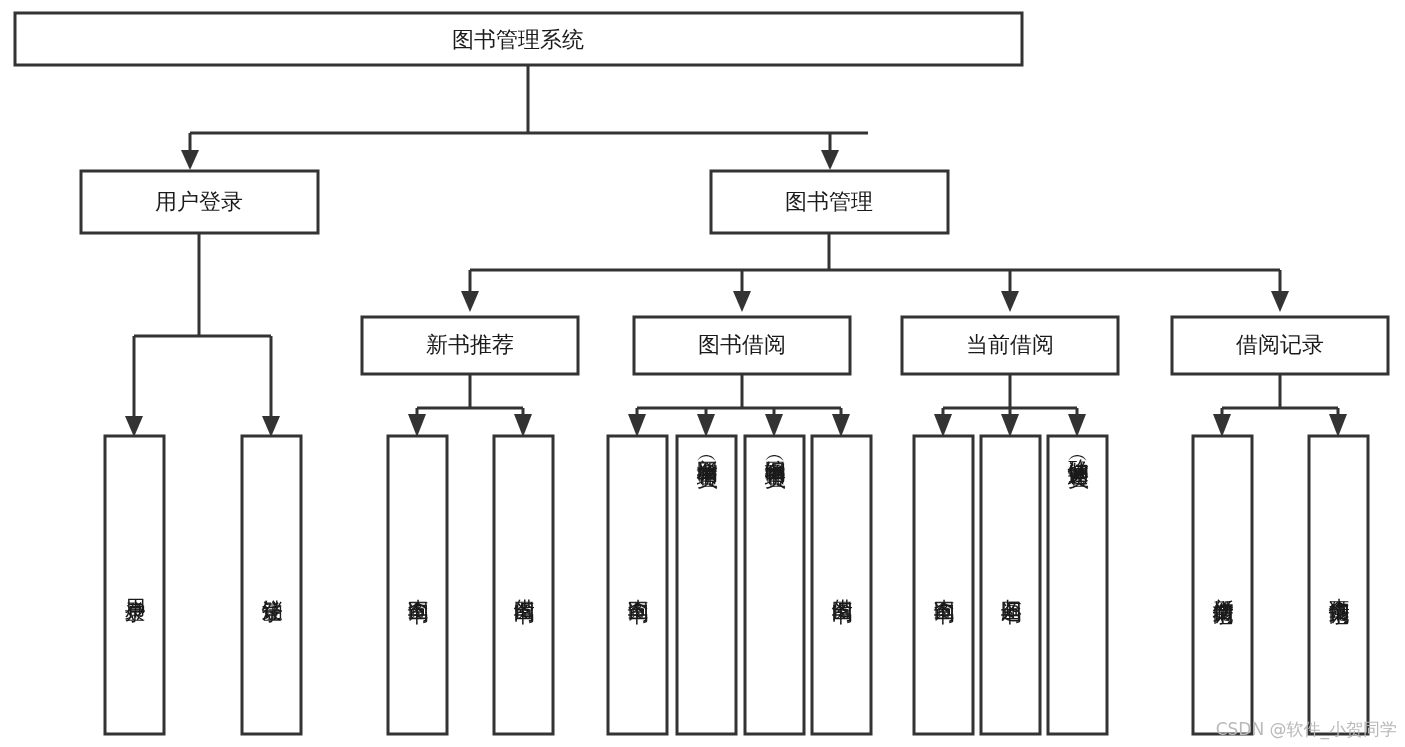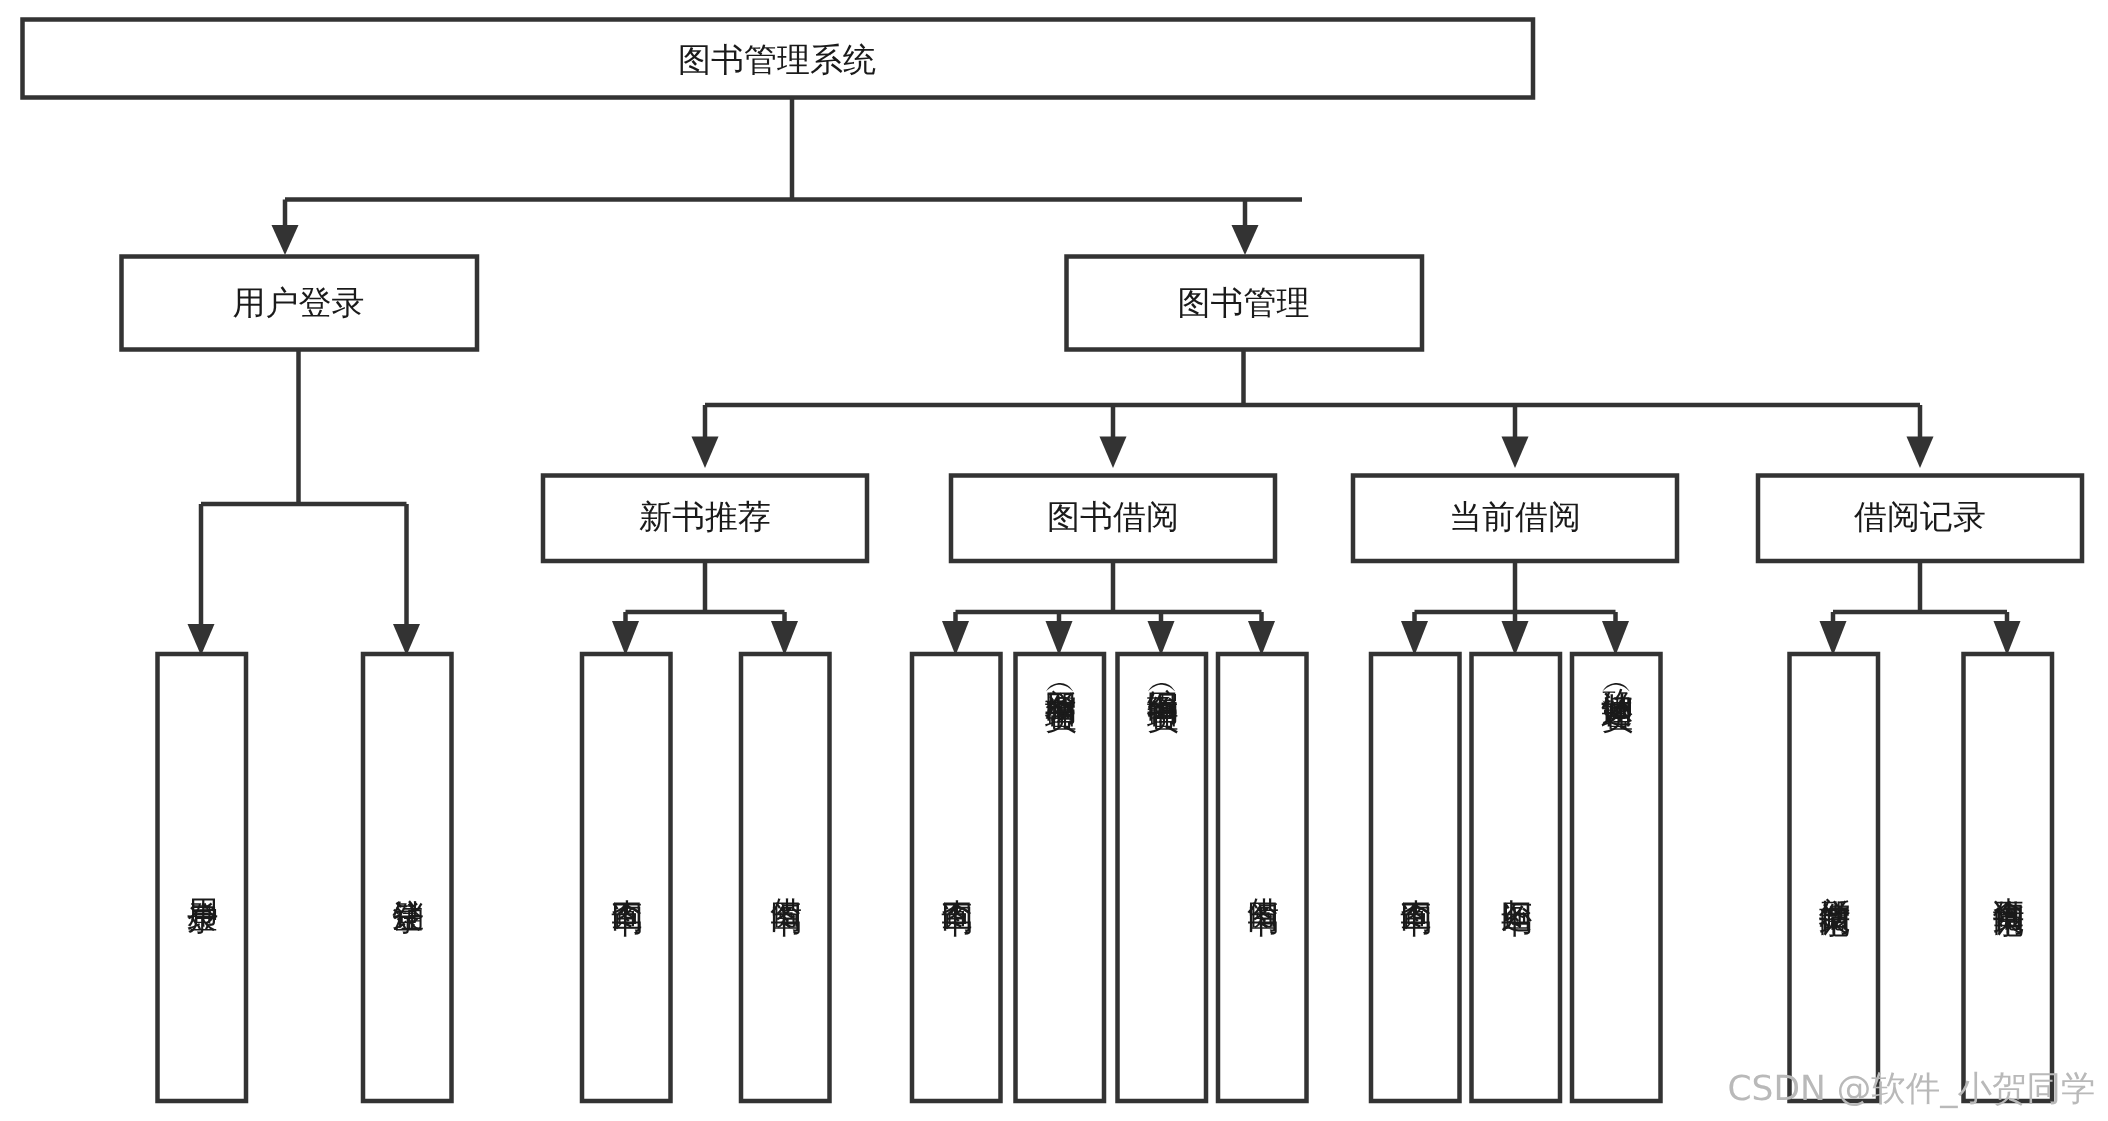--- a/index.html
+++ b/index.html
@@ -61,21 +61,21 @@
     text-align: center;
     white-space: nowrap;
     pointer-events: none;
     user-select: none;
   }
   .watermark {
     position: absolute;
     right: 8px;
     bottom: 6px;
     font-family: "DejaVu Sans", "Liberation Sans", sans-serif;
-    font-size: 23px;
+    font-size: 17px;
     color: #b9b9b9;
     white-space: nowrap;
     user-select: none;
   }
 </style>
 </head>
 <body>
 
 <div id="diagram-root">
 

